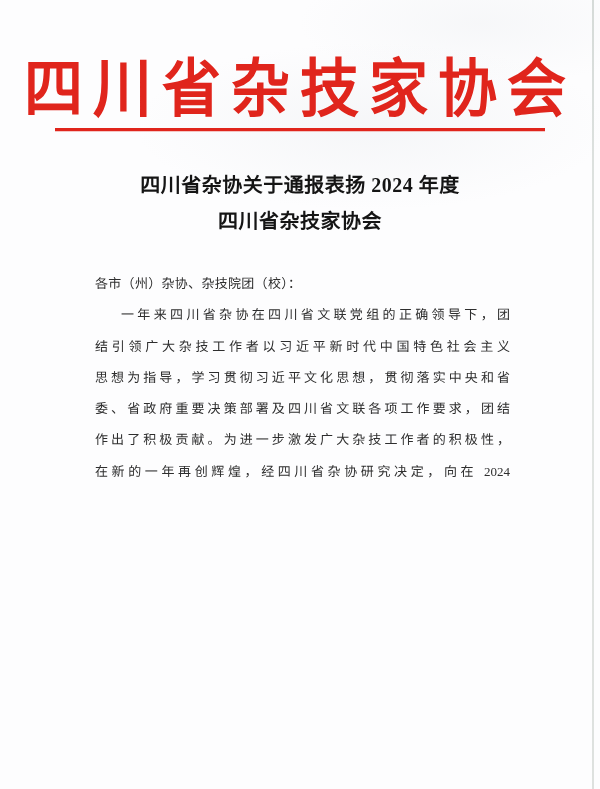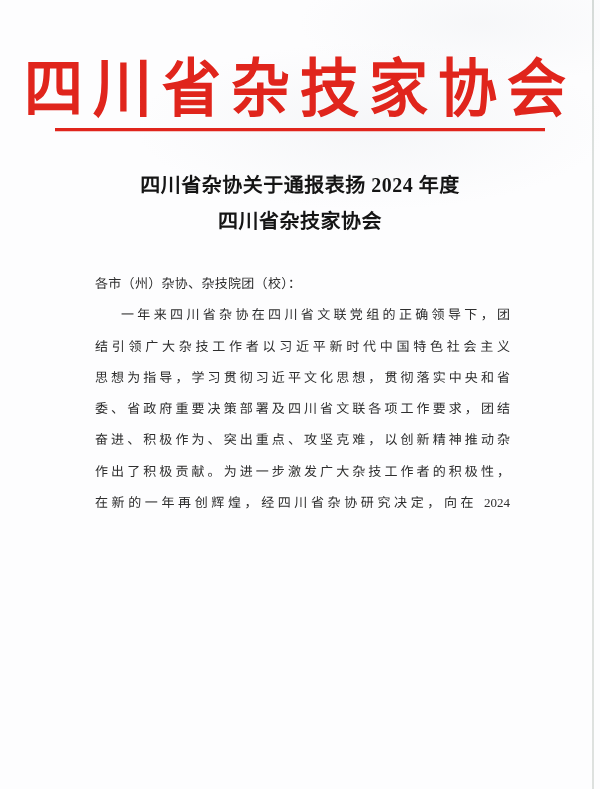--- a/index.html
+++ b/index.html
@@ -108,20 +108,19 @@
     <span>四川省杂协关于通报表扬 2024 年度</span><br>
     <span>四川省杂技家协会</span>
   </h1>
 
   <main class="doc-body">
     <p class="line">各市（州）杂协、杂技院团（校）：</p>
     <p class="line justify indent">一年来四川省杂协在四川省文联党组的正确领导下，团</p>
     <p class="line justify">结引领广大杂技工作者以习近平新时代中国特色社会主义</p>
     <p class="line justify">思想为指导，学习贯彻习近平文化思想，贯彻落实中央和省</p>
     <p class="line justify">委、省政府重要决策部署及四川省文联各项工作要求，团结</p>
-    <p class="line justify">奋进、积极作为、突出重点、攻坚克难，以创新精神推动杂</p>
     <p class="line justify">作出了积极贡献。为进一步激发广大杂技工作者的积极性，</p>
     <p class="line justify">在新的一年再创辉煌，经四川省杂协研究决定，向在 2024</p>
 
   </main>
 
   <div class="scan-edge"></div>
 </div>
 
 </body></html>

